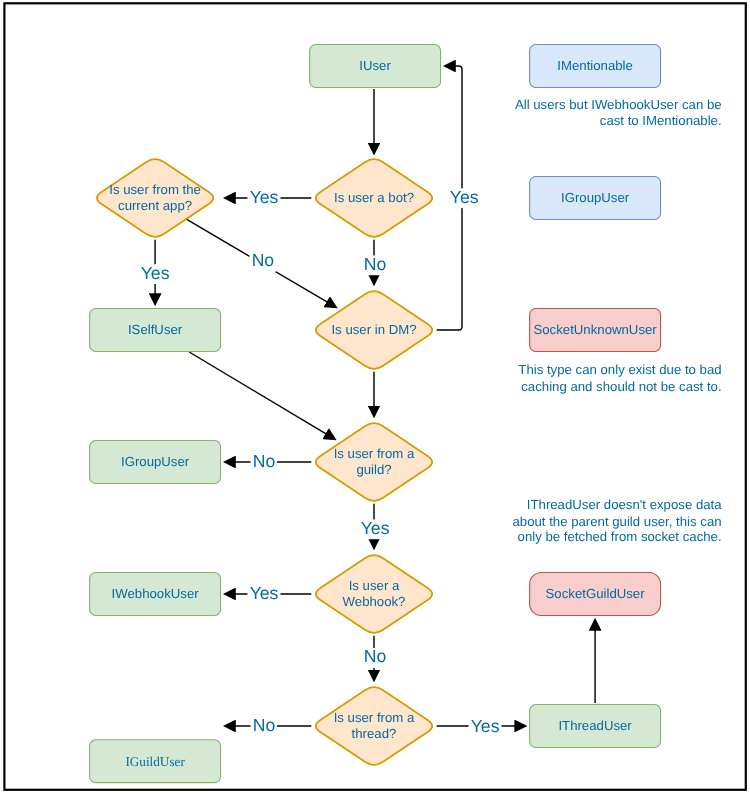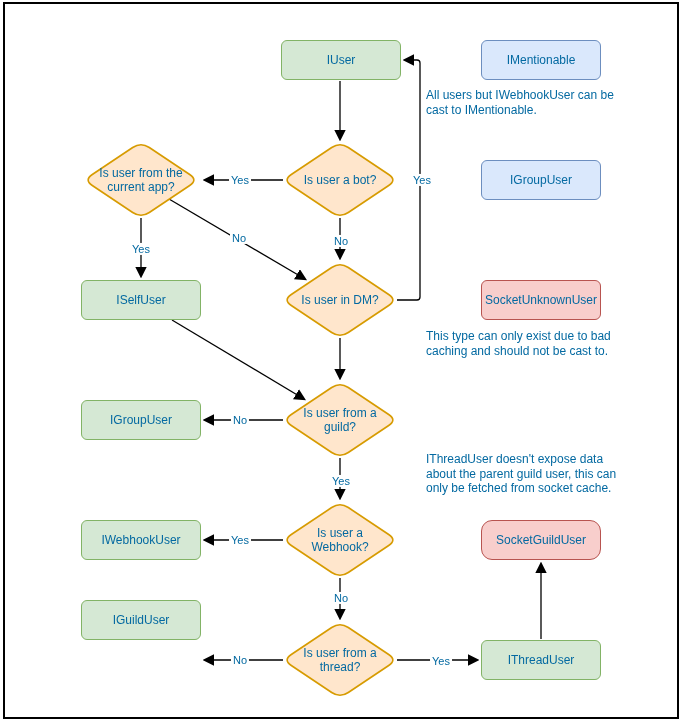--- a/index.html
+++ b/index.html
@@ -42,27 +42,27 @@
     text-align: center;
     white-space: pre-line;
     font-size: 12px;
     line-height: 1.2;
   }
   .edge-label {
     position: absolute;
     transform: translate(-50%, -50%);
     background: #ffffff;
     padding: 0 2px;
-    font-size: 11px;
+    font-size: 16px;
     line-height: 1.1;
   }
   .caption {
     position: absolute;
     transform: translateX(-50%);
-    text-align: left;
+    text-align: right;
     white-space: pre-line;
     font-size: 12px;
     line-height: 1.21;
   }
 </style>
 </head>
 <body>
 
 <div class="page">
   <div class="frame"></div>
@@ -99,21 +99,21 @@
   </svg>
 
   <div class="box green" style="left:281px; top:40px;">IUser</div>
   <div class="box blue" style="left:481px; top:40px;">IMentionable</div>
   <div class="box blue" style="left:481px; top:160px;">IGroupUser</div>
   <div class="box green" style="left:81px; top:280px;">ISelfUser</div>
   <div class="box red" style="left:481px; top:280px;">SocketUnknownUser</div>
   <div class="box green" style="left:81px; top:520px;">IWebhookUser</div>
   <div class="box green" style="left:81px; top:400px;">IGroupUser</div>
   <div class="box red" style="left:481px; top:520px;border-radius:11px;">SocketGuildUser</div>
-  <div class="box green" style="left:81px; top:600px;">IGuildUser</div>
+  <div class="box green" style="left:81px; top:672px;font-family:Liberation Serif, serif;">IGuildUser</div>
   <div class="box green" style="left:481px; top:640px;">IThreadUser</div>
 
   <div class="diamond-label" style="left:340px; top:180px;">Is user a bot?</div>
   <div class="diamond-label" style="left:141px; top:180px;">Is user from the
 current app?</div>
   <div class="diamond-label" style="left:340px; top:300px;">Is user in DM?</div>
   <div class="diamond-label" style="left:340px; top:420px;">Is user from a
 guild?</div>
   <div class="diamond-label" style="left:340px; top:540px;">Is user a
 Webhook?</div>

